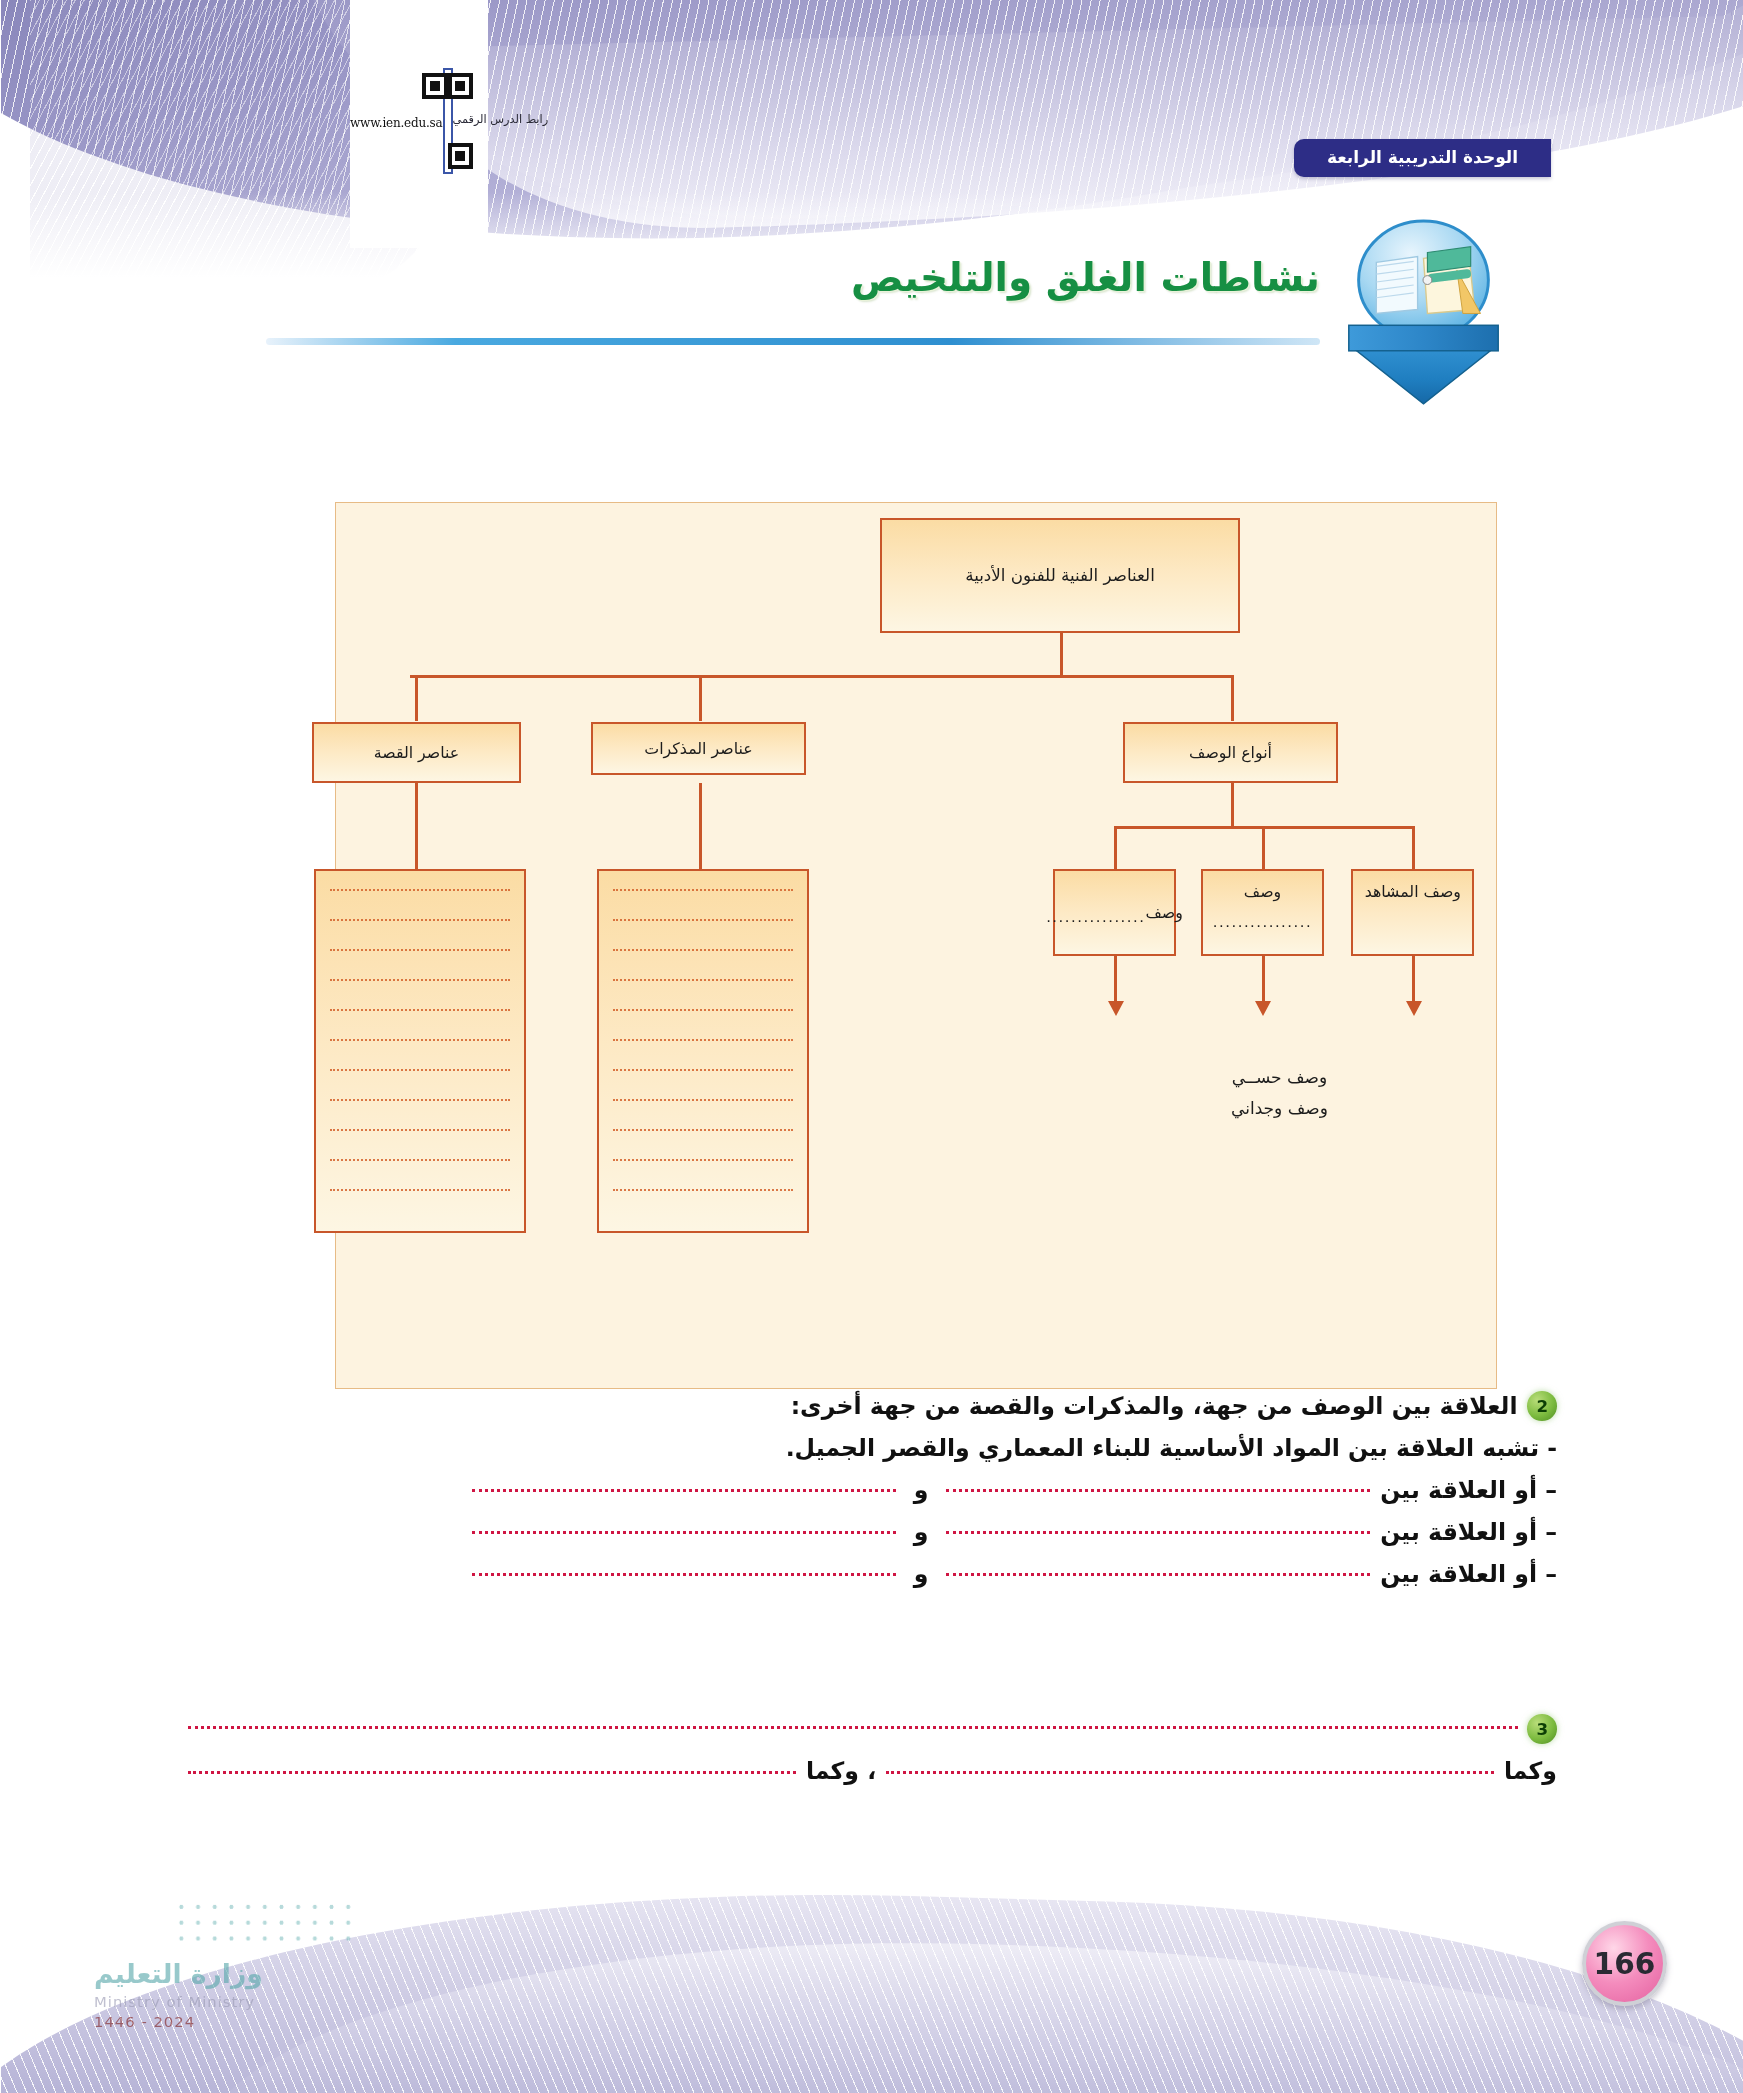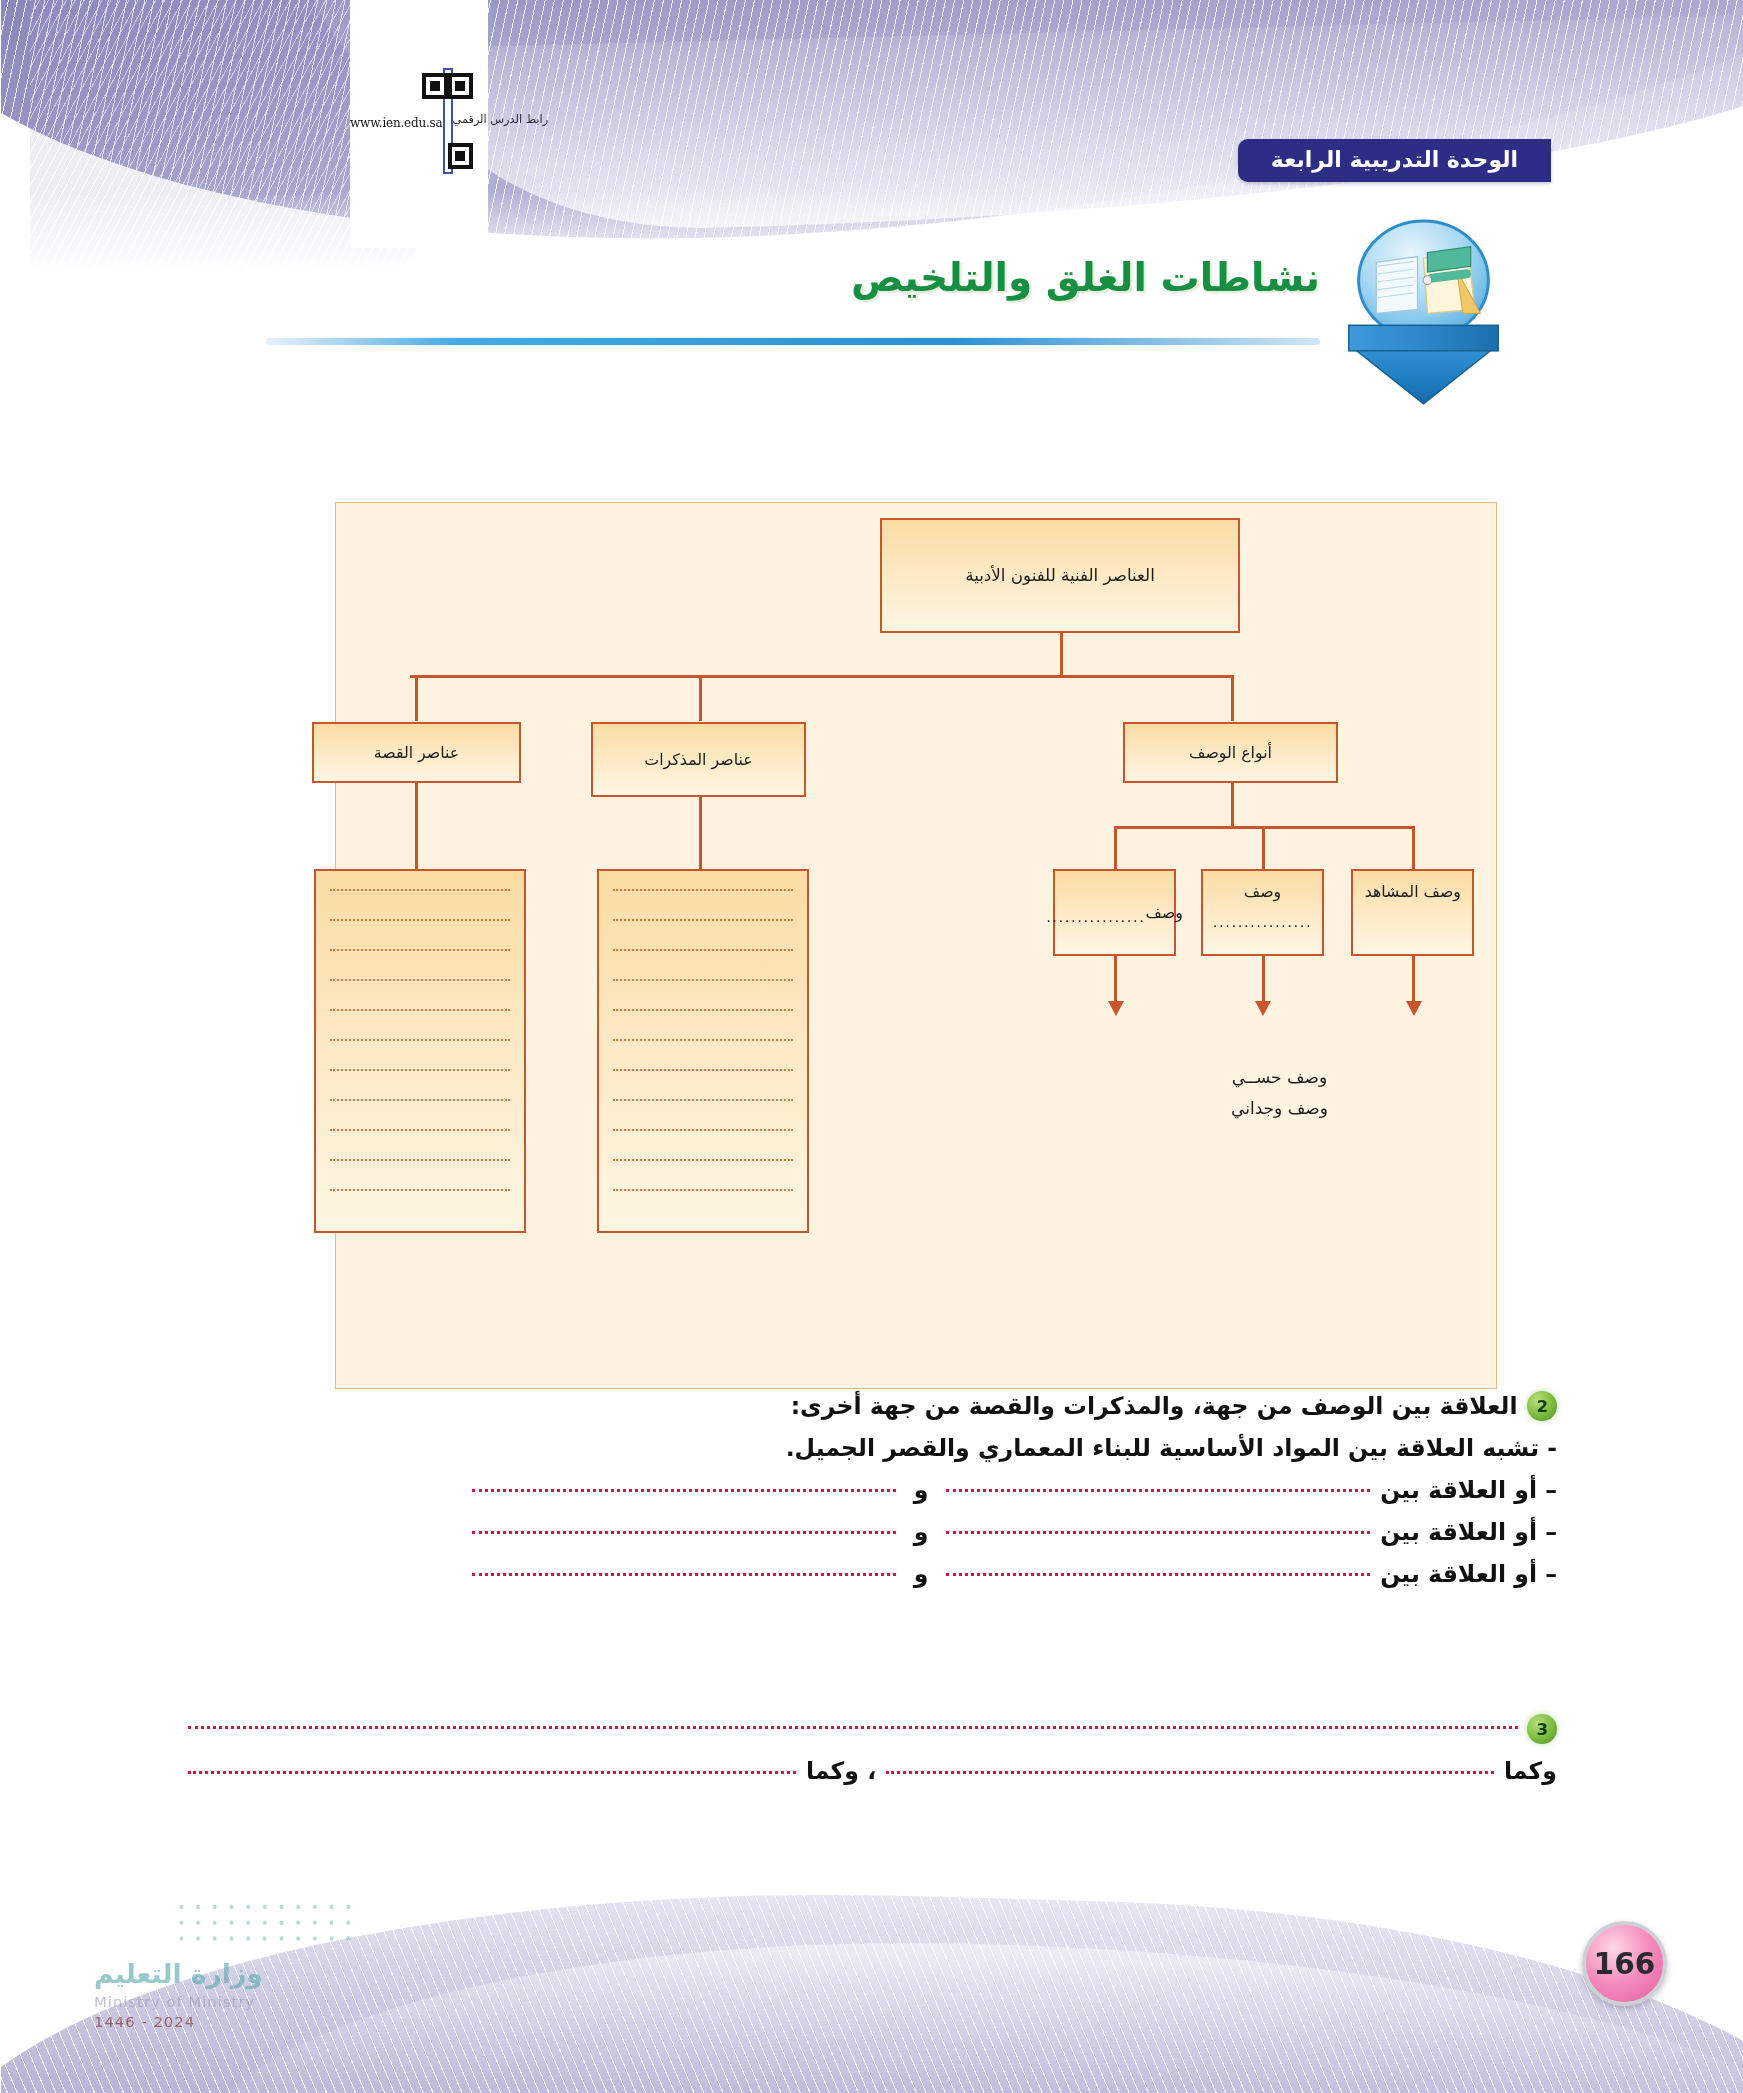--- a/index.html
+++ b/index.html
@@ -182,21 +182,21 @@
     letter-spacing: -0.2px;
   }
 
   
   .unit-badge {
     position: absolute;
     top: 139px;
     right: 193px;
     background: #2d2d86;
     color: #ffffff;
-    font-size: 22px;
+    font-size: 17px;
     font-weight: bold;
     padding: 7.9px 33px 9.9px 33px;
     border-radius: 9.9px 0 0 9.9px;
     z-index: 7;
     box-shadow: 0 2px 3.9px rgba(60,60,110,.28);
     white-space: nowrap;
   }
 
   
   .section-title-wrap {
@@ -256,21 +256,21 @@
     display: flex;
     align-items: center;
     justify-content: center;
     text-align: center;
     color: #1c1c1c;
     font-size: 15.8px;
     line-height: 1.35;
     padding: 3.9px 5.9px;
   }
   .node.root   { top: 14.8px;  right: 256px; width: 360px; height: 115px; font-size: 16.7px; }
-  .node.c1     { top: 219px; right: 690px; width: 215px; height: 75px; }  
+  .node.c1     { top: 219px; right: 690px; width: 215px; height: 53px; }  
   .node.c0     { top: 219px; right: 975px; width: 209px; height: 61px; text-align: right; }  
   .node.c2     { top: 219px; right: 158px; width: 215px; height: 61px; }  
   .node.blank0 { top: 366px; right: 970px; width: 212px; height: 364px; display: block; padding: 0; }
   .node.blank1 { top: 366px; right: 687px; width: 212px; height: 364px; display: block; padding: 0; }
   .node.d0 { top: 366px; right: 21.7px;  width: 123px; height: 87px; display: block; padding: 9.9px 3.9px 0 3.9px; text-align: center; }
   .node.d1 { top: 366px; right: 172px; width: 123px; height: 87px; display: block; padding: 9.9px 3.9px 0 3.9px; text-align: center; }
   .node.d2 { top: 366px; right: 320px; width: 123px; height: 87px; }
 
   .node-dots {
     display: block;

